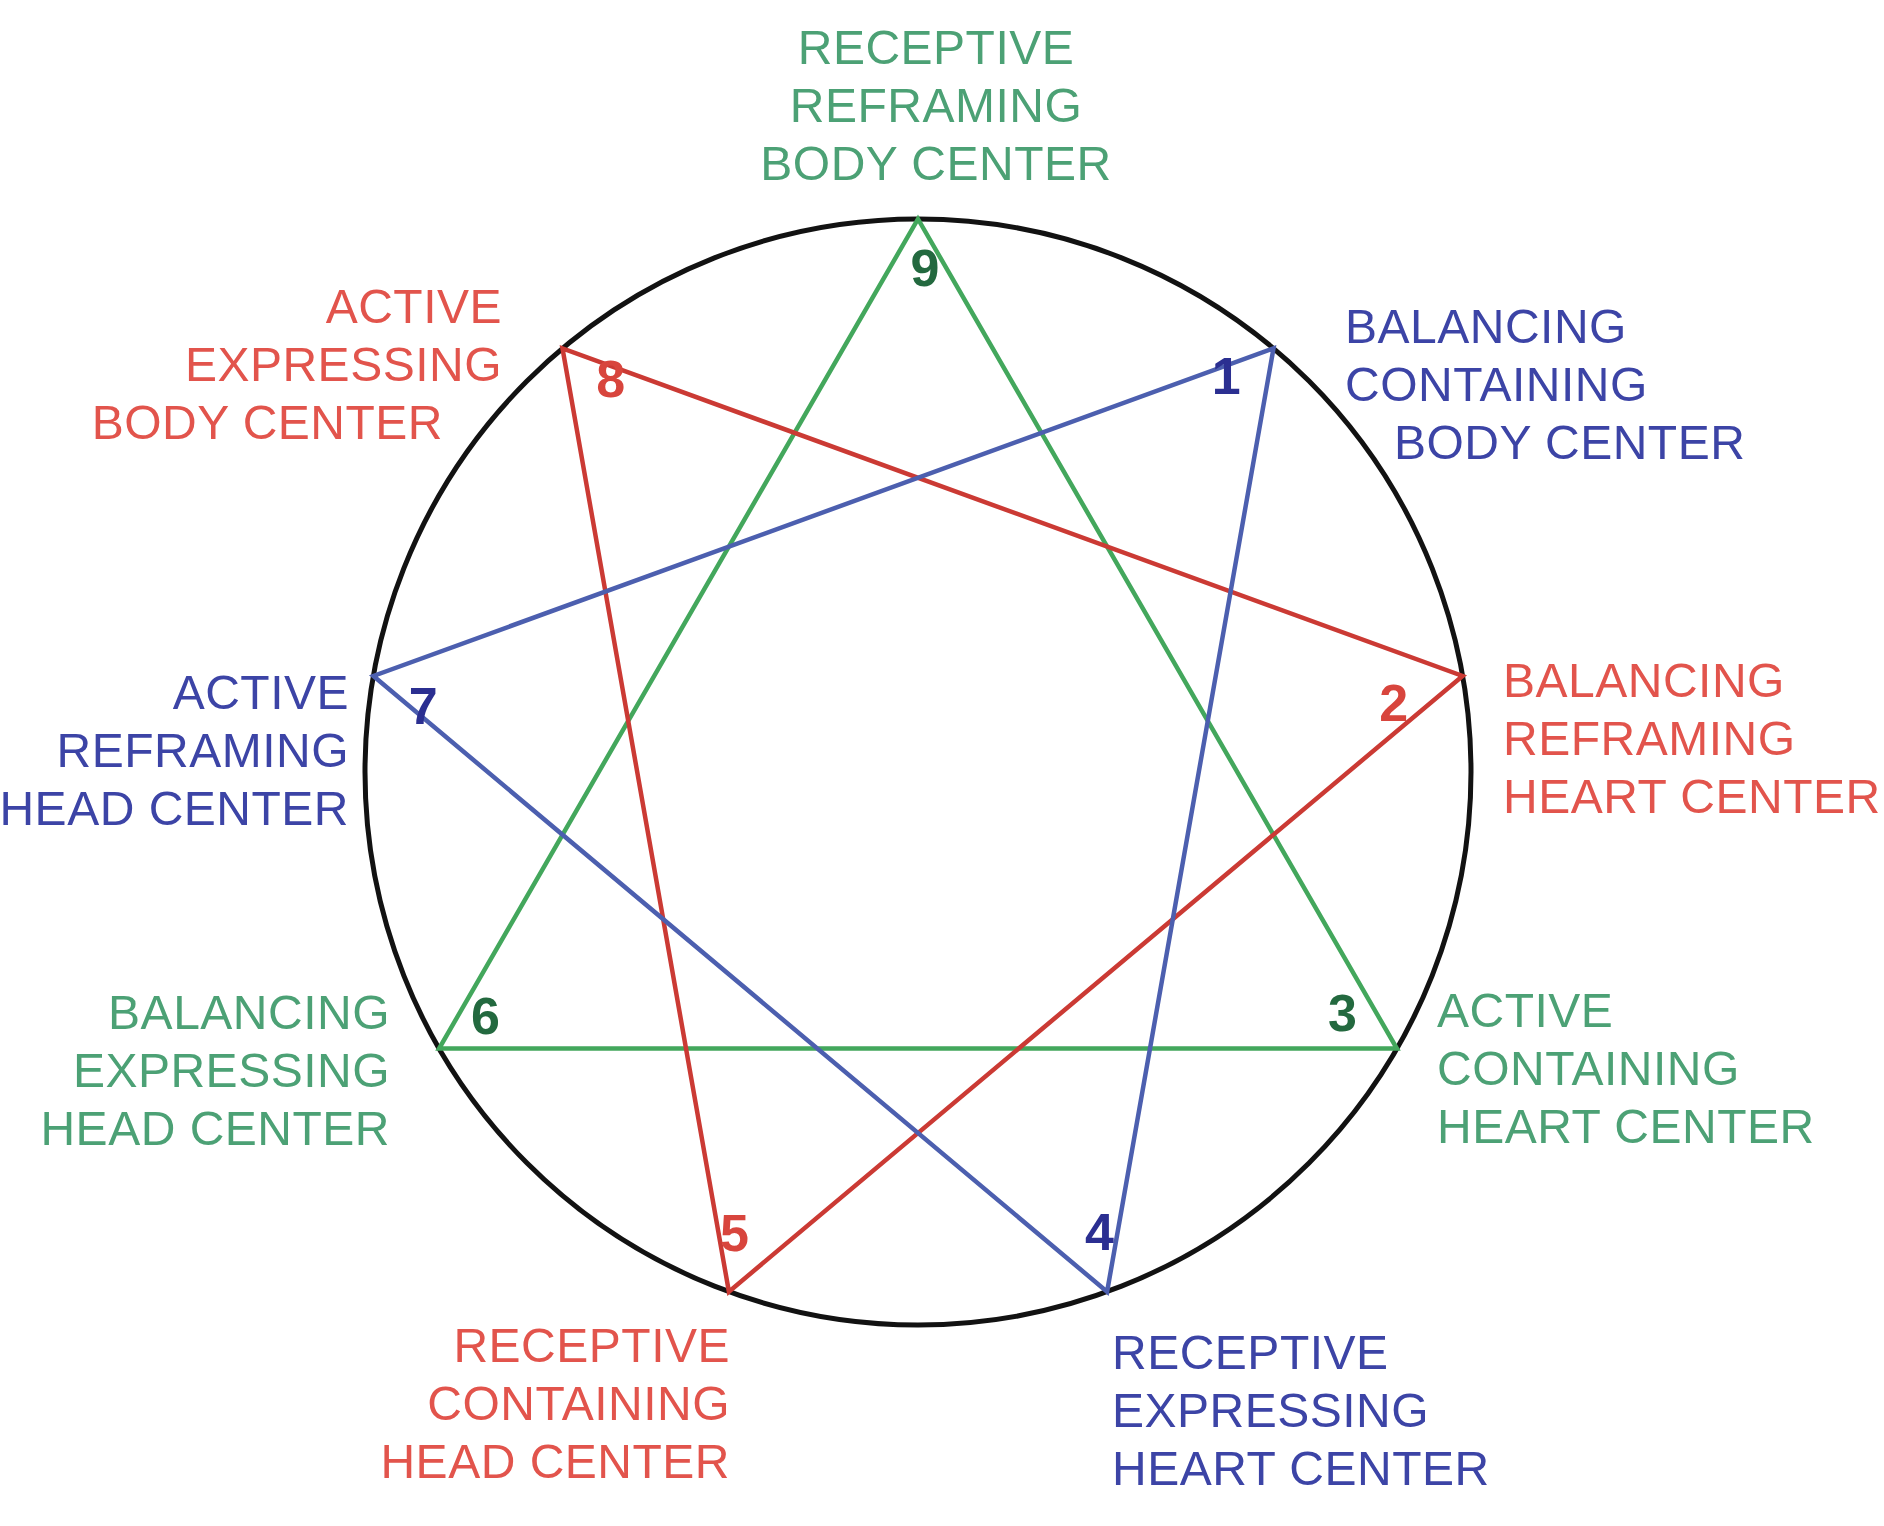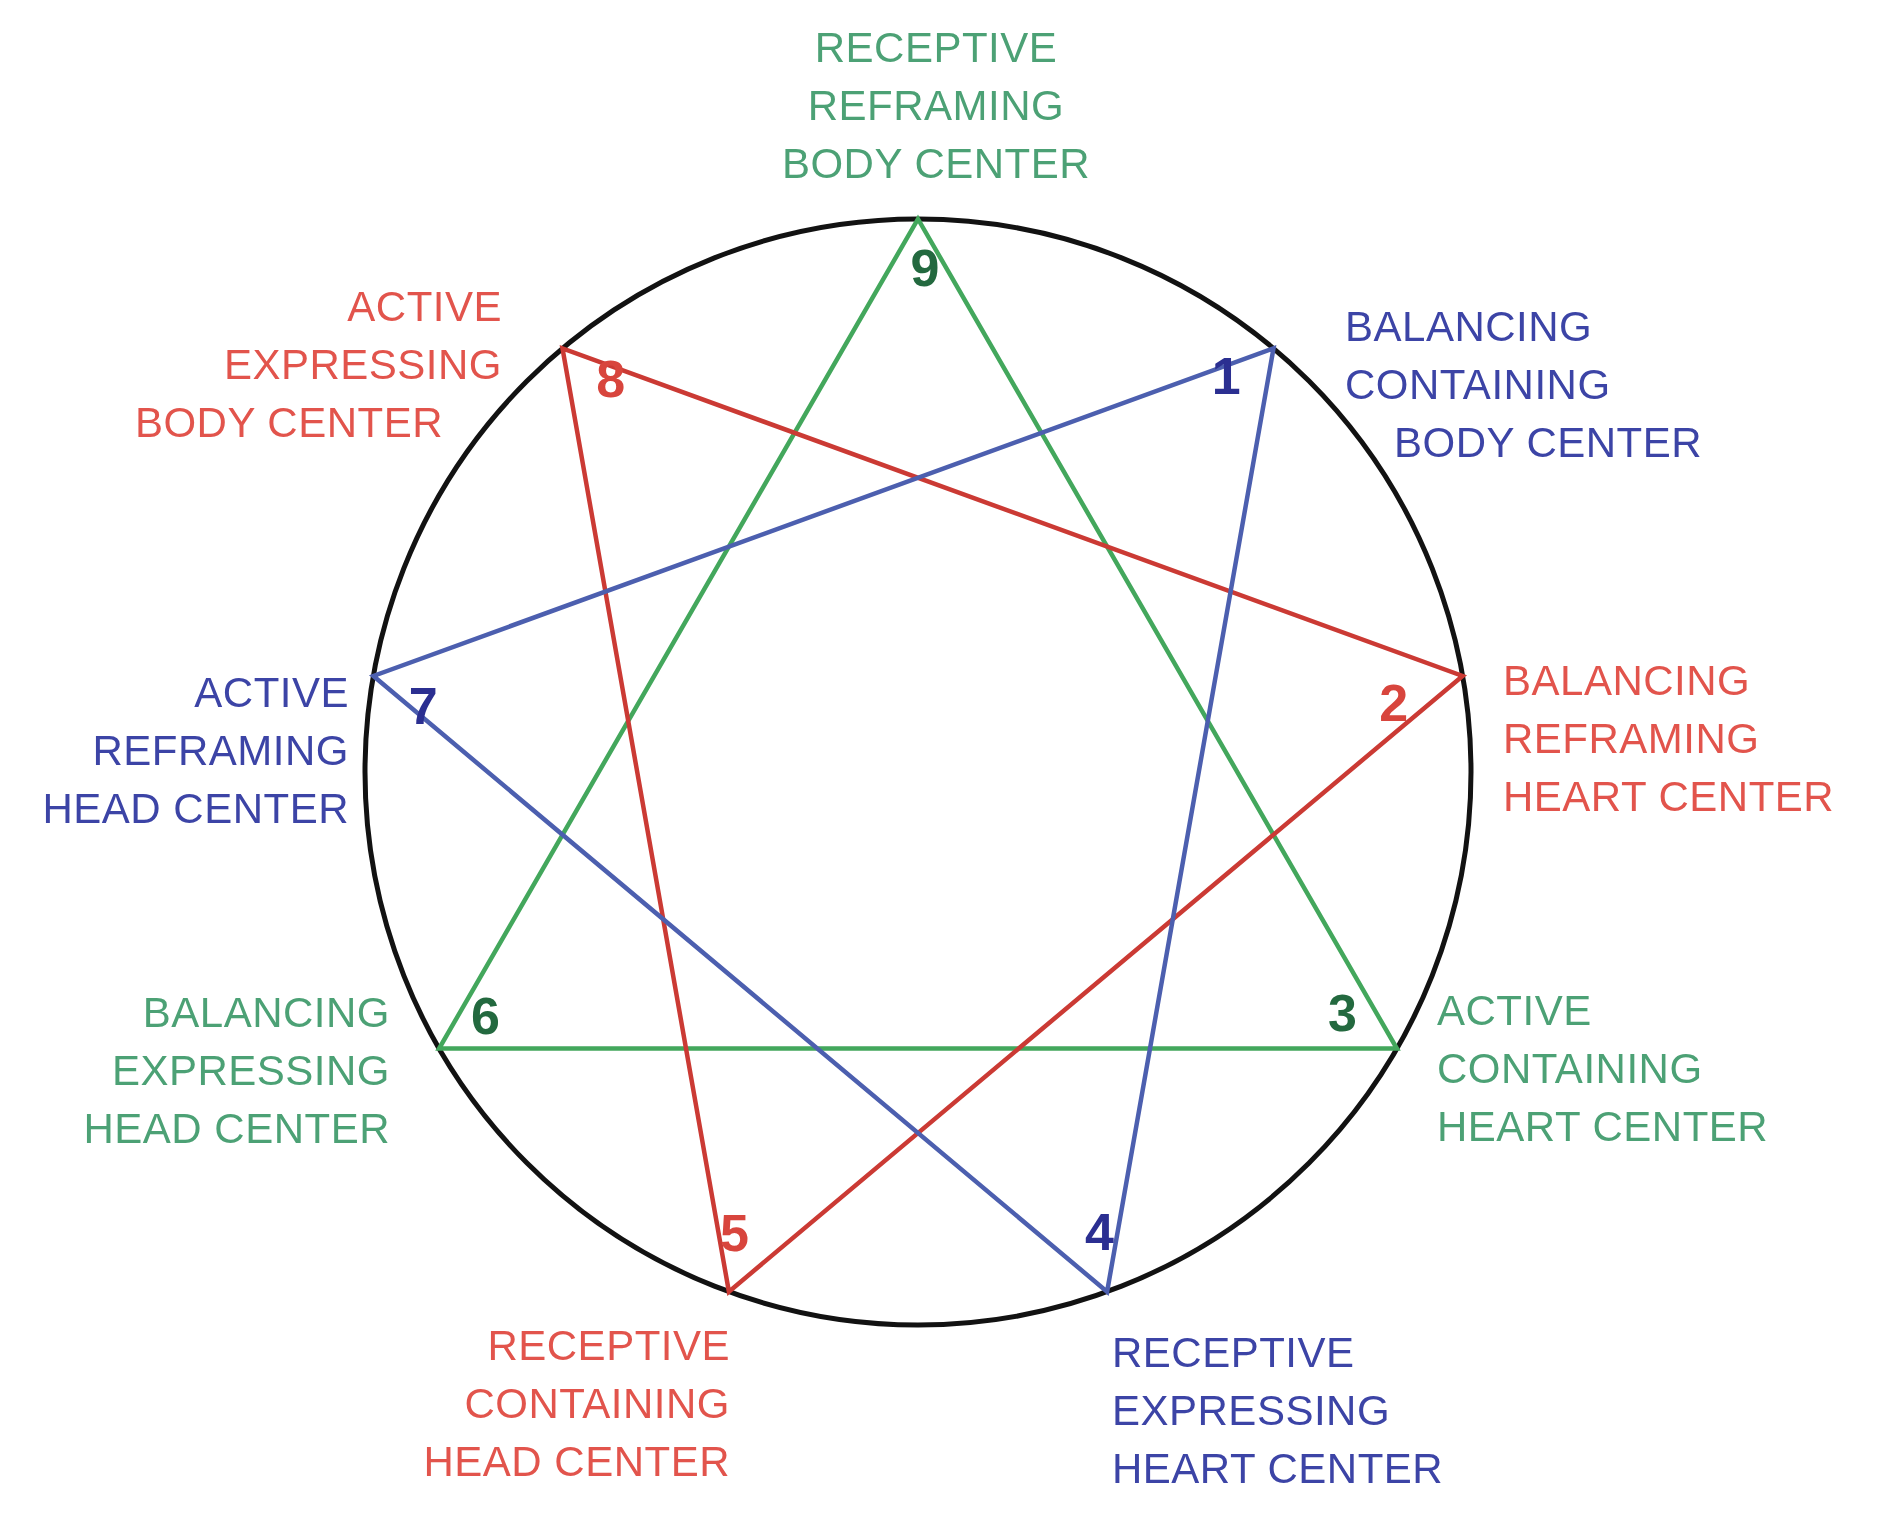--- a/index.html
+++ b/index.html
@@ -14,21 +14,21 @@
   svg.figure{position:absolute;left:0;top:0;width:1884px;height:1526px;}
   .num{
     position:absolute;
     transform:translate(-50%,-50%);
     font-weight:bold;
     font-size:52px;
     line-height:1;
   }
   .label{
     position:absolute;
-    font-size:42px;
+    font-size:48px;
     line-height:58px;
     letter-spacing:.5px;
     white-space:nowrap;
   }
   .label .line{display:block;}
   
   .label-1{left:1345px;top:298px;text-align:left;}
   .label-1 .line:nth-child(3){margin-left:49px;}
   .label-2{left:1503px;top:652px;text-align:left;}
   .label-3{left:1437px;top:982px;text-align:left;}

